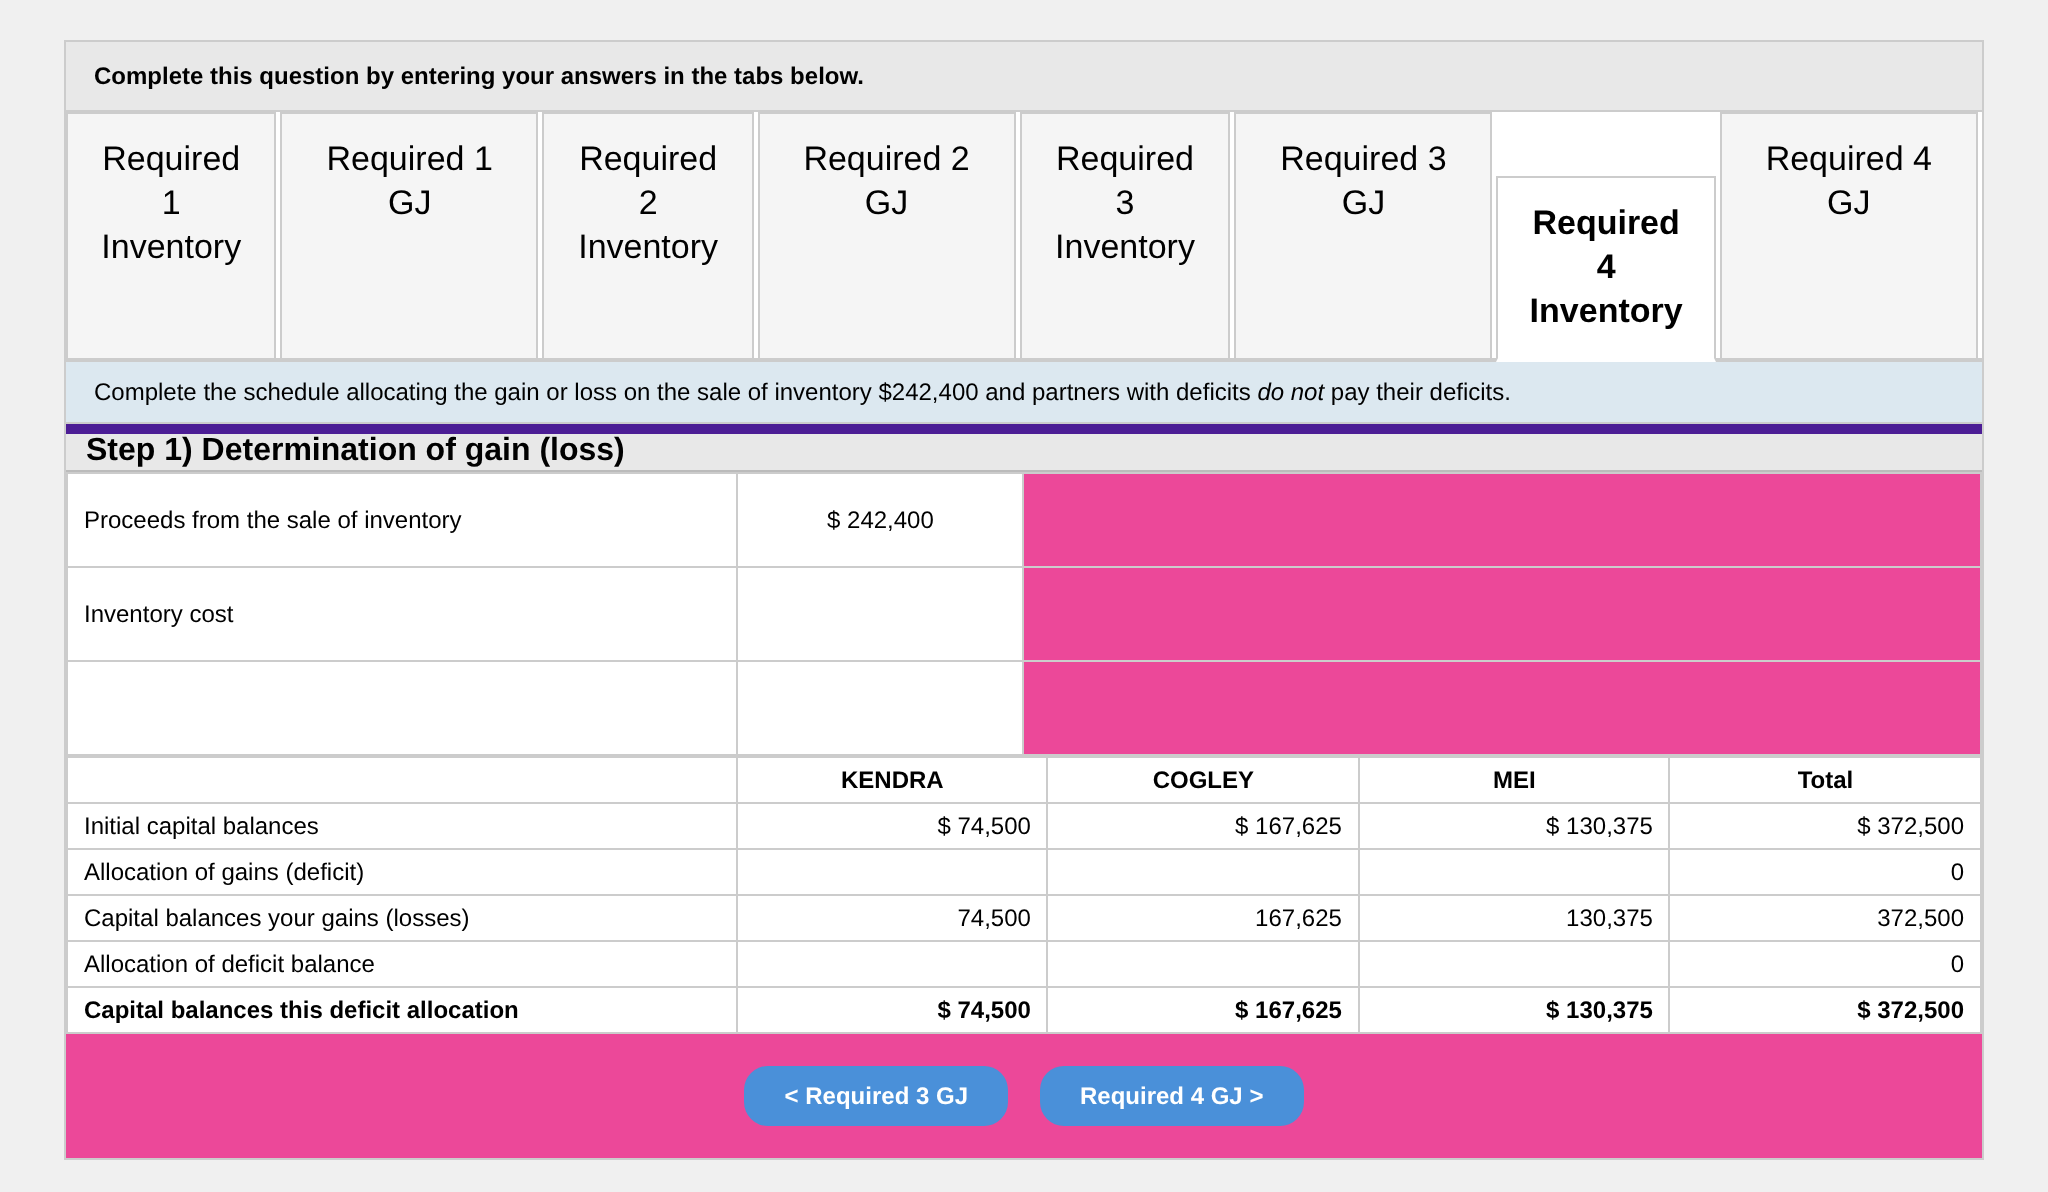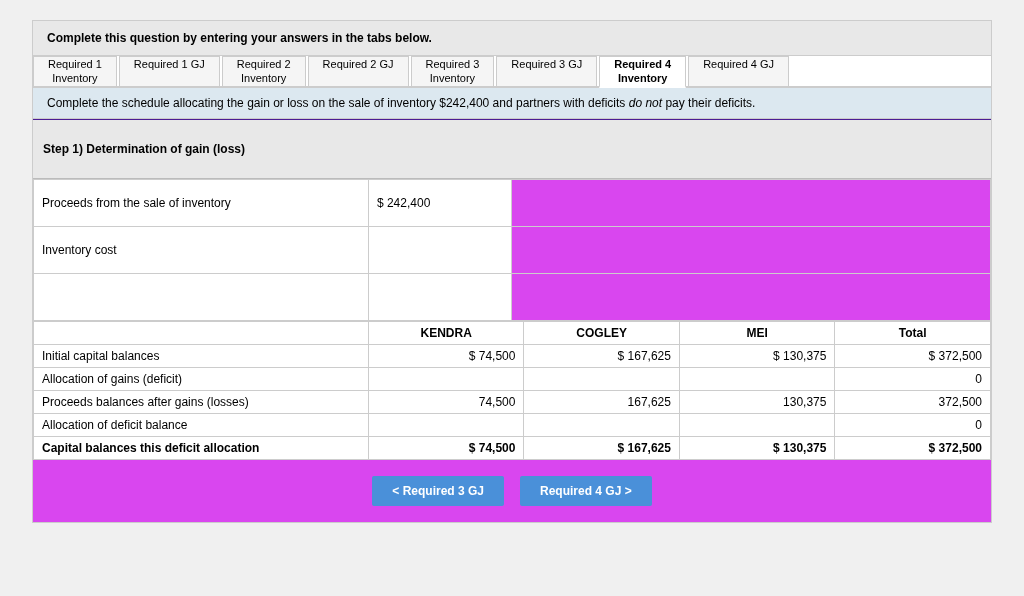--- a/index.html
+++ b/index.html
@@ -8,89 +8,90 @@
       font-size: 12px;
       background: #f0f0f0;
       display: flex;
       justify-content: center;
       align-items: flex-start;
       padding: 20px;
       min-height: 596px;
     }
     .main-container {
       width: 960px;
-      background: #d946ef;
+      background: #ec4899;
       border: 1px solid #ccc;
     }
     .instruction-bar {
       background: #e8e8e8;
       padding: 10px 14px;
       font-weight: bold;
       font-size: 12px;
       border-bottom: 1px solid #ccc;
     }
     .tabs-row {
       display: flex;
       flex-direction: row;
       border-bottom: 2px solid #ccc;
       background: #fff;
       padding: 0;
     }
     .tab {
-      padding: 0 14px;
+      padding: 12px 14px;
       border: 1px solid #ccc;
       border-bottom: none;
       margin-right: 2px;
       cursor: pointer;
-      font-size: 11px;
+      font-size: 17px;
       text-align: center;
       line-height: 1.3;
       background: #f5f5f5;
       min-width: 70px;
     }
     .tab.active {
       background: #fff;
       font-weight: bold;
       border-bottom: 2px solid #fff;
       margin-bottom: -2px;
+      margin-top: 32px;
     }
     .description-bar {
       background: #dce8f0;
       padding: 8px 14px;
       font-size: 12px;
       border-bottom: 1px solid #ccc;
     }
     .description-bar em { font-style: italic; }
     .content-area {
       padding: 0;
     }
     .section-header {
       background: #e8e8e8;
-      padding: 22px 10px;
-      font-weight: bold;
-      font-size: 12px;
+      padding: 0 10px;
+      font-weight: bold;
+      font-size: 16px;
       border-bottom: 1px solid #bbb;
-      border-top: 1px solid #4c1d95;
+      border-top: 5px solid #4c1d95;
     }
     .data-table {
       width: 100%;
       border-collapse: collapse;
     }
     .data-table td {
       border: 1px solid #ccc;
       padding: 16px 8px;
       font-size: 12px;
     }
     .data-table td.label-cell {
       width: 280px;
       background: #fff;
     }
     .data-table td.value-cell {
       width: 120px;
-      text-align: left;
+      text-align: center;
       background: #fff;
     }
     .data-table td.input-cell {
       background: #fff;
       width: 120px;
     }
     .data-table input[type="text"] {
       width: 100%;
       border: none;
       outline: none;
@@ -140,21 +141,21 @@
       padding: 16px;
     }
     .nav-btn {
       background: #4a90d9;
       color: #fff;
       border: none;
       padding: 8px 20px;
       font-size: 12px;
       font-weight: bold;
       cursor: pointer;
-      border-radius: 2px;
+      border-radius: 12px;
     }
     .bold-row td { font-weight: bold; }
   </style>
 </head>
 <body>
 
 <div class="main-container">
 
   <div class="instruction-bar">
     <span>Complete this question by entering your answers in the tabs below.</span>
@@ -234,21 +235,21 @@
           <td class="input-col">
             <input type="text" value="" style="">
           </td>
           <td class="input-col">
             <input type="text" value="" style="">
           </td>
           <td class="data-col">0</td>
         </tr>
 
         <tr>
-          <td class="row-label">Proceeds balances after gains (losses)</td>
+          <td class="row-label">Capital balances your gains (losses)</td>
           <td class="data-col">74,500</td>
           <td class="data-col">167,625</td>
           <td class="data-col">130,375</td>
           <td class="data-col">372,500</td>
         </tr>
 
         <tr>
           <td class="row-label">Allocation of deficit balance</td>
           <td class="input-col">
             <input type="text" value="" style="">

